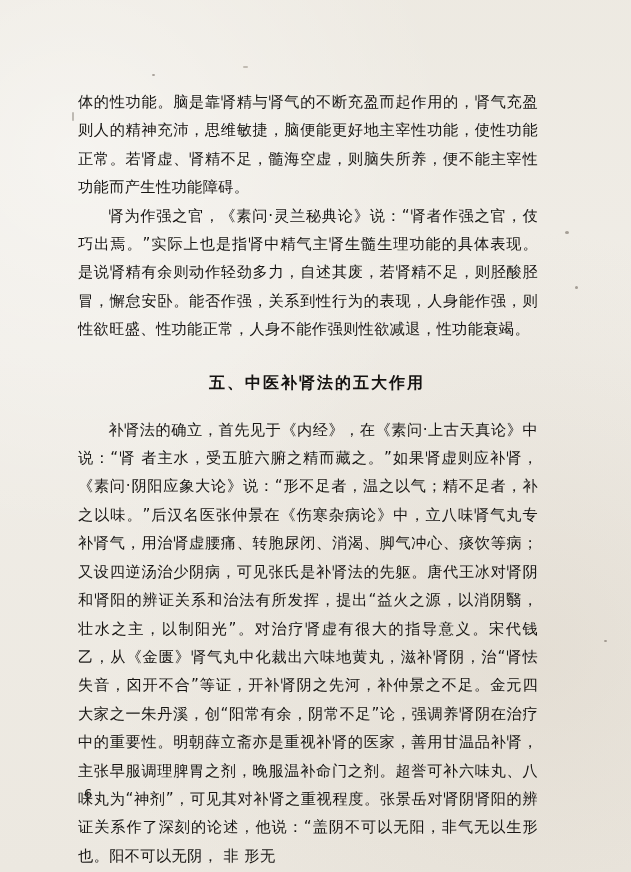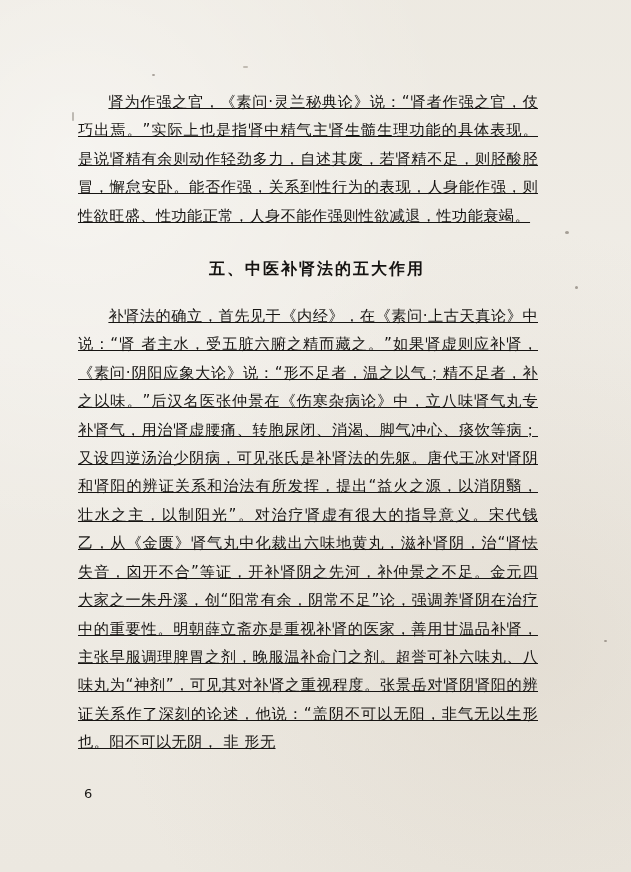--- a/index.html
+++ b/index.html
@@ -41,21 +41,20 @@
     font-size: 15.2px;
     line-height: 28.4px;
     color: #171513;
     text-align: justify;
     text-justify: inter-character;
     letter-spacing: 0.4px;
     font-family: "DejaVu Sans", sans-serif;
   }
   p.indent {
     text-indent: 2em;
-    text-decoration: underline;
   }
   h2.section-heading {
     margin: 26px 0 20px 0;
     font-size: 16px;
     line-height: 26px;
     color: #141210;
     font-weight: bold;
     text-align: center;
     letter-spacing: 2px;
     padding-left: 18px;
@@ -89,20 +88,21 @@
 
   <div class="speck s1"></div>
   <div class="speck s2"></div>
   <div class="speck s3"></div>
   <div class="speck s4"></div>
   <div class="speck s5"></div>
   <div class="speck s6"></div>
 
   <div class="text-col">
 
+    <p class="para">体的性功能。脑是靠肾精与肾气的不断充盈而起作用的，肾气充盈则人的精神充沛，思维敏捷，脑便能更好地主宰性功能，使性功能正常。若肾虚、肾精不足，髓海空虚，则脑失所养，便不能主宰性功能而产生性功能障碍。</p>
 
     <p class="para indent">肾为作强之官，《素问·灵兰秘典论》说：“肾者作强之官，伎巧出焉。”实际上也是指肾中精气主肾生髓生理功能的具体表现。是说肾精有余则动作轻劲多力，自述其废，若肾精不足，则胫酸胫冒，懈怠安卧。能否作强，关系到性行为的表现，人身能作强，则性欲旺盛、性功能正常，人身不能作强则性欲减退，性功能衰竭。</p>
 
     <h2 class="section-heading">五、中医补肾法的五大作用</h2>
 
     <p class="para indent">补肾法的确立，首先见于《内经》，在《素问·上古天真论》中说：“肾 者主水，受五脏六腑之精而藏之。”如果肾虚则应补肾，《素问·阴阳应象大论》说：“形不足者，温之以气；精不足者，补之以味。”后汉名医张仲景在《伤寒杂病论》中，立八味肾气丸专补肾气，用治肾虚腰痛、转胞尿闭、消渴、脚气冲心、痰饮等病；又设四逆汤治少阴病，可见张氏是补肾法的先躯。唐代王冰对肾阴和肾阳的辨证关系和治法有所发挥，提出“益火之源，以消阴翳，壮水之主，以制阳光”。对治疗肾虚有很大的指导意义。宋代钱乙，从《金匮》肾气丸中化裁出六味地黄丸，滋补肾阴，治“肾怯失音，囟开不合”等证，开补肾阴之先河，补仲景之不足。金元四大家之一朱丹溪，创“阳常有余，阴常不足”论，强调养肾阴在治疗中的重要性。明朝薛立斋亦是重视补肾的医家，善用甘温品补肾，主张早服调理脾胃之剂，晚服温补命门之剂。超誉可补六味丸、八味丸为“神剂”，可见其对补肾之重视程度。张景岳对肾阴肾阳的辨证关系作了深刻的论述，他说：“盖阴不可以无阳，非气无以生形也。阳不可以无阴，  非 形无</p>
 
   </div>
 
   <div class="page-number">6</div>

